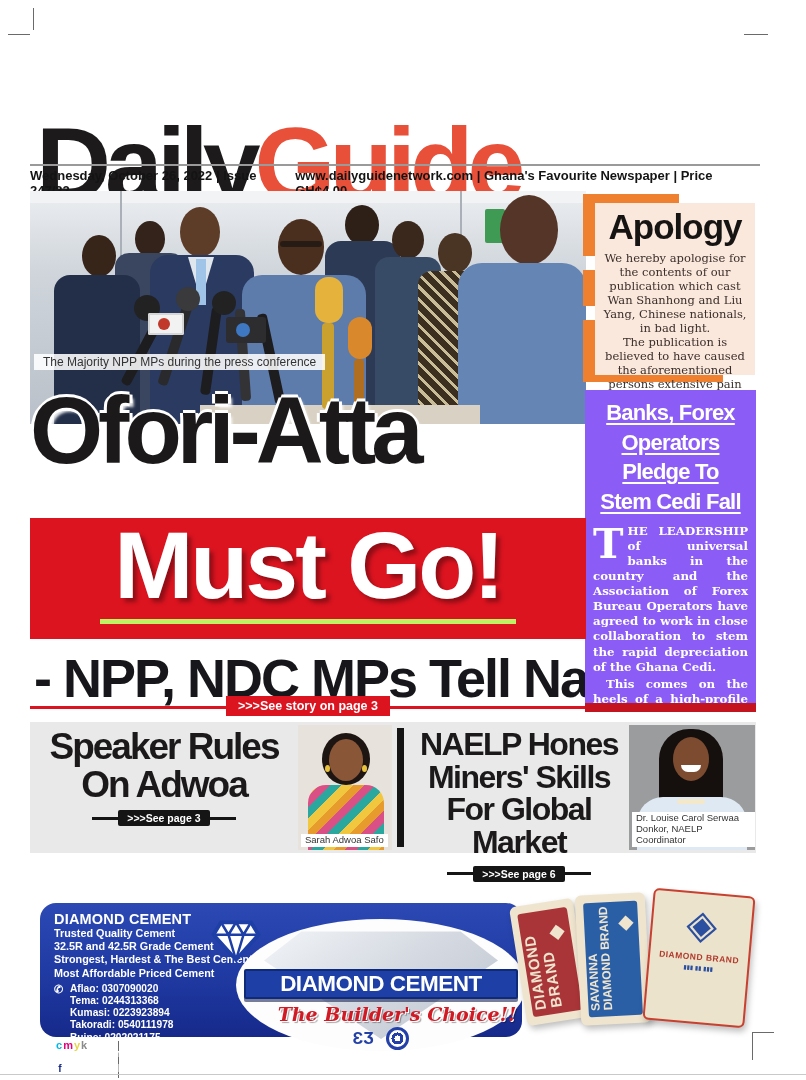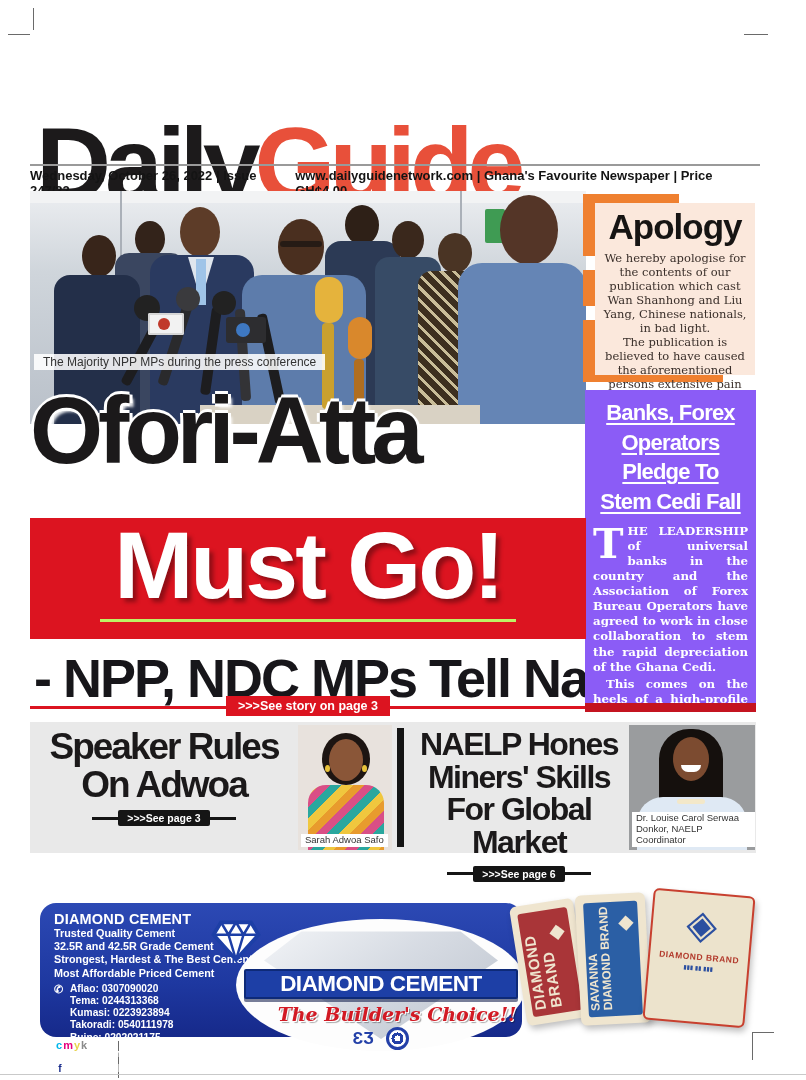--- a/index.html
+++ b/index.html
@@ -24,21 +24,21 @@
   .photo{position:absolute;left:0;top:0;width:556px;height:233px;overflow:hidden;
          background:linear-gradient(180deg,#eceef1 0%,#cfd5db 35%,#b9c0c9 100%);}
   .caption{position:absolute;left:4px;top:163px;background:rgba(255,255,255,.88);color:#333;
            font-size:12px;padding:1px 9px;z-index:5;}
   .hl-top{position:absolute;left:0;top:193px;width:556px;margin:0;font-size:94px;font-weight:bold;
           letter-spacing:-5px;line-height:1;color:#1b191a;z-index:6;white-space:nowrap;
           text-shadow:3px 0 0 #fff,-3px 0 0 #fff,0 3px 0 #fff,0 -3px 0 #fff,4px 4px 3px rgba(255,255,255,.9);}
   .redbox{position:absolute;left:0;top:327px;width:556px;height:121px;background:#dc1420;
           display:flex;align-items:flex-start;justify-content:center;z-index:6;}
   .redbox span{font-size:95px;font-weight:bold;color:#fff;letter-spacing:-3px;line-height:1.0;
-               border-bottom:3px solid #bef264;padding:0 14px 6px 14px;
+               border-bottom:5px solid #bef264;padding:0 14px 6px 14px;
                text-shadow:4px 4px 4px rgba(0,0,0,.35);}
   .subhead{position:absolute;left:0;top:452px;width:556px;margin:4px;text-align:center;
            font-size:54px;font-weight:bold;letter-spacing:-2px;color:#17161a;white-space:nowrap;}
   .seestory{position:absolute;left:0;top:505px;width:556px;height:22px;}
   .seestory .line{position:absolute;left:0;top:10px;width:556px;height:3px;background:#dc1420;}
   .seestory .badge{position:absolute;left:50%;transform:translateX(-50%);top:0;background:#dc1420;
                    color:#fff;font-weight:bold;font-size:12.5px;padding:3px 12px;white-space:nowrap;}
 
   
   .fig,.mic{position:absolute;}

